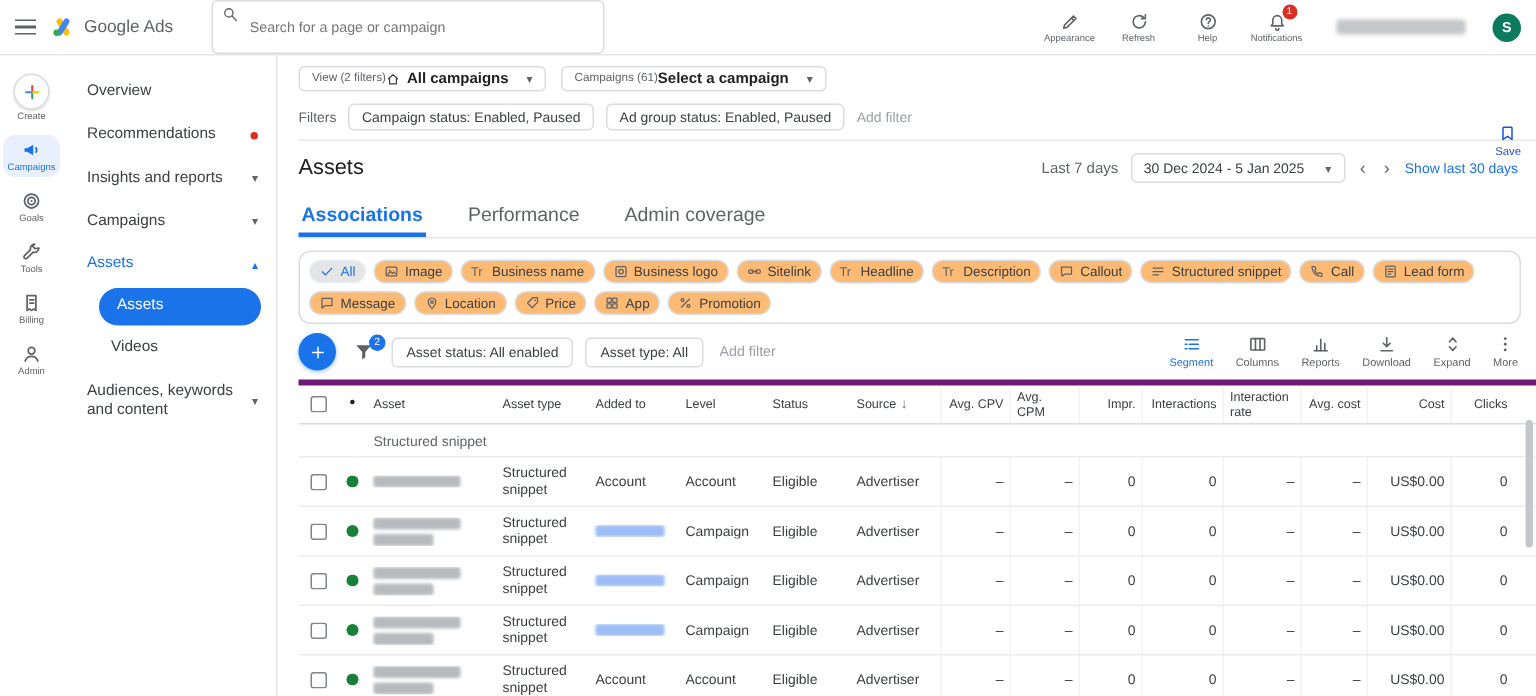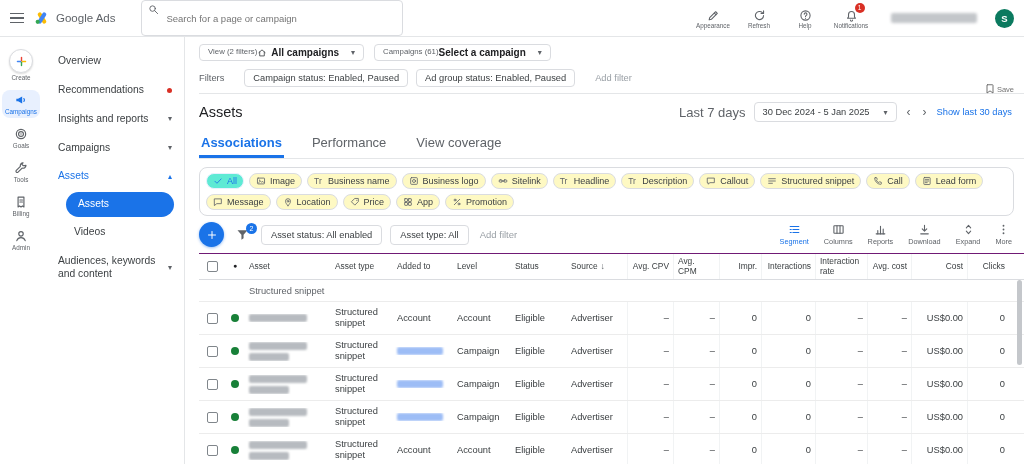--- a/index.html
+++ b/index.html
@@ -48,59 +48,59 @@
 .parent-active .chev{color:#1a73e8}
 
 .main{flex:1;min-width:0;display:flex;flex-direction:column;padding-left:14px;position:relative}
 .scope-row{display:flex;gap:10px;padding:7px 0 5px}
 .scope-box{border:1px solid #dadce0;border-radius:4px;padding:2px 8px;display:flex;align-items:center;gap:12px;cursor:pointer;background:#fff}
 .scope-text{display:flex;flex-direction:row}
 .eyebrow{font-size:7.8px;color:#5f6368}
 .scope-value{font-size:10px;color:#202124;font-weight:bold;display:flex;align-items:center;gap:4px;white-space:nowrap}
 .scope-value .ic{width:10px;height:10px;color:#3c4043}
 .caret{color:#5f6368;font-size:8px}
-.filters-row{display:flex;align-items:center;gap:20px;padding:3px 0 6px;font-size:9.3px;color:#5f6368}
+.filters-row{display:flex;align-items:center;gap:8px;padding:3px 0 6px;font-size:9.3px;color:#5f6368}
 .fb-chips{display:flex;gap:8px}
 .filter-chip{border:1px solid #dadce0;border-radius:4px;padding:3px 8px;color:#3c4043;background:#fff;cursor:pointer;white-space:nowrap}
 .add-filter{color:#9aa0a6;cursor:pointer}
-.save-stack{position:absolute;top:46px;right:10px;display:flex;flex-direction:row;align-items:center;gap:1px;color:#737373;cursor:pointer}
+.save-stack{position:absolute;top:46px;right:10px;display:flex;flex-direction:column;align-items:center;gap:1px;color:#1d4ed8;cursor:pointer}
 .save-stack .ic{width:12px;height:12px}
 .save-label{font-size:7.5px}
 .hdivider{border-bottom:1px solid #e4e6e8}
 .title-row{display:flex;align-items:center;padding:8px 12px 6px 0}
 .page-title{font-size:14.5px;color:#202124;font-weight:400}
 .date-controls{margin-left:auto;display:flex;align-items:center;gap:8px}
-.date-label{font-size:13px;color:#5f6368;white-space:nowrap}
+.date-label{font-size:10px;color:#5f6368;white-space:nowrap}
 .date-box{border:1px solid #dadce0;border-radius:4px;padding:4px 8px;font-size:9.3px;color:#3c4043;display:flex;align-items:center;gap:14px;cursor:pointer;white-space:nowrap}
 .nav-arrow{font-size:12px;color:#5f6368;cursor:pointer;padding:0 2px}
 .show-link{font-size:9.3px;color:#1a73e8;cursor:pointer;white-space:nowrap}
 .tabs-row{display:flex;gap:26px;border-bottom:1px solid #e4e6e8;padding-right:12px}
 .tab{font-size:13px;color:#5f6368;padding:7px 2px 5px;border-bottom:3px solid transparent;cursor:pointer;white-space:nowrap}
 .tab.active{color:#1a73e8;border-bottom-color:#1a73e8;font-weight:bold}
 .chip-panel{border:1px solid #dadce0;border-radius:8px;margin:8px 10px 0 0;padding:5px 6px;display:flex;flex-wrap:wrap;gap:5px 5px}
-.type-chip{display:inline-flex;align-items:center;gap:4px;border:1px solid #dadce0;border-radius:13px;padding:2px 6px;font-size:9px;color:#3c4043;background:#fef9c3;cursor:pointer;white-space:nowrap}
+.type-chip{display:inline-flex;align-items:center;gap:4px;border:1px solid #dadce0;border-radius:13px;padding:2px 6px;font-size:9px;color:#3c4043;background:#fdba74;cursor:pointer;white-space:nowrap}
 .type-chip .ic{width:10px;height:10px;color:#5f6368}
-.type-chip.selected{background:#5eead4;border-color:#e8f0fe;color:#1a73e8}
+.type-chip.selected{background:#e5e5e5;border-color:#e8f0fe;color:#1a73e8}
 .type-chip.selected .ic{color:#1a73e8}
 
 .toolbar{display:flex;align-items:center;gap:11px;padding:6px 12px 6px 0}
 .plus-btn{width:25px;height:25px;border-radius:50%;background:#1a73e8;color:#fff;display:flex;align-items:center;justify-content:center;cursor:pointer;box-shadow:0 1px 3px rgba(26,115,232,.45)}
 .plus-btn .ic{width:12px;height:12px}
 .funnel-wrap{position:relative;width:15px;height:15px;color:#5f6368;cursor:pointer}
 .funnel-wrap .ic{width:15px;height:15px}
 .funnel-badge{position:absolute;top:-4px;right:-7px;width:11px;height:11px;border-radius:50%;background:#1a73e8;color:#fff;font-size:7px;display:flex;align-items:center;justify-content:center}
 .tb-chips{display:flex;gap:8px}
 .tb-chip{border:1px solid #dadce0;border-radius:4px;padding:4px 9px;font-size:9.3px;color:#3c4043;cursor:pointer;white-space:nowrap}
 .toolbar .add-filter{font-size:9.5px}
 .table-actions{margin-left:auto;display:flex;align-items:flex-end;gap:15px}
 .t-action{display:flex;flex-direction:column;align-items:center;gap:1px;color:#5f6368;cursor:pointer;font-size:7.3px;white-space:nowrap}
 .t-action .ic{width:13px;height:13px}
 .t-action.active{color:#1a73e8}
 
-.tablewrap{flex:1;border-top:1px solid #701a75;overflow:hidden}
+.tablewrap{flex:1;border-top:4px solid #701a75;overflow:hidden}
 .trow{display:grid;grid-template-columns:26px 20px 86px 62px 60px 58px 56px 60px 46px 46px 42px 54px 52px 44px 56px 42px;align-items:center;border-bottom:1px solid #ececec;height:33px}
 .trow.thead{height:26px;border-bottom:1px solid #dadce0}
 .tc{padding:0 4px;font-size:9.3px;color:#3c4043;overflow:hidden;line-height:1.15}
 .th{font-size:8.4px;color:#3c4043}
 .num{}
 .trow .num{border-left:1px solid #f1f3f4;height:100%;display:flex;align-items:center;justify-content:flex-end}
 .cbc{display:flex;justify-content:center}
 .cbx{width:11px;height:11px;border:1.5px solid #80868b;border-radius:2px;background:#fff;cursor:pointer}
 .dotc{display:flex;justify-content:center}
 .thead .dotc{font-size:7px;color:#202124}
@@ -334,21 +334,21 @@
           </div>
           <span class="nav-arrow">‹</span>
           <span class="nav-arrow">›</span>
           <span class="show-link">Show last 30 days</span>
         </div>
       </div>
 
       <div class="tabs-row">
           <div class="tab active">Associations</div>
           <div class="tab">Performance</div>
-          <div class="tab">View coverage</div>
+          <div class="tab">Admin coverage</div>
         </div>
 
       <div class="chip-panel">
           <div class="type-chip selected">
             <span class="ic">
               <svg viewBox="0 0 24 24">
                 <path d="M4.5 12.5l5 5L19.5 7"></path>
               </svg>
             </span>
             <span>All</span>

